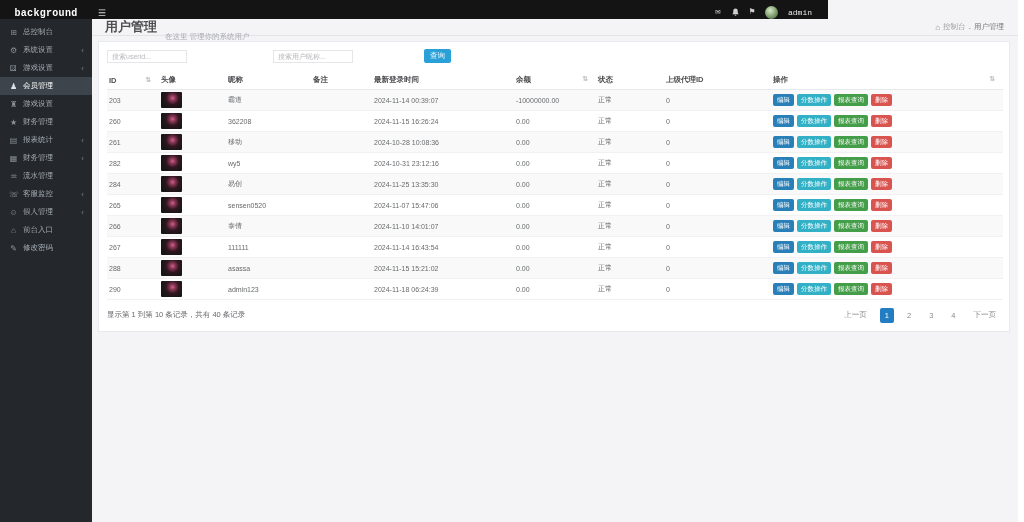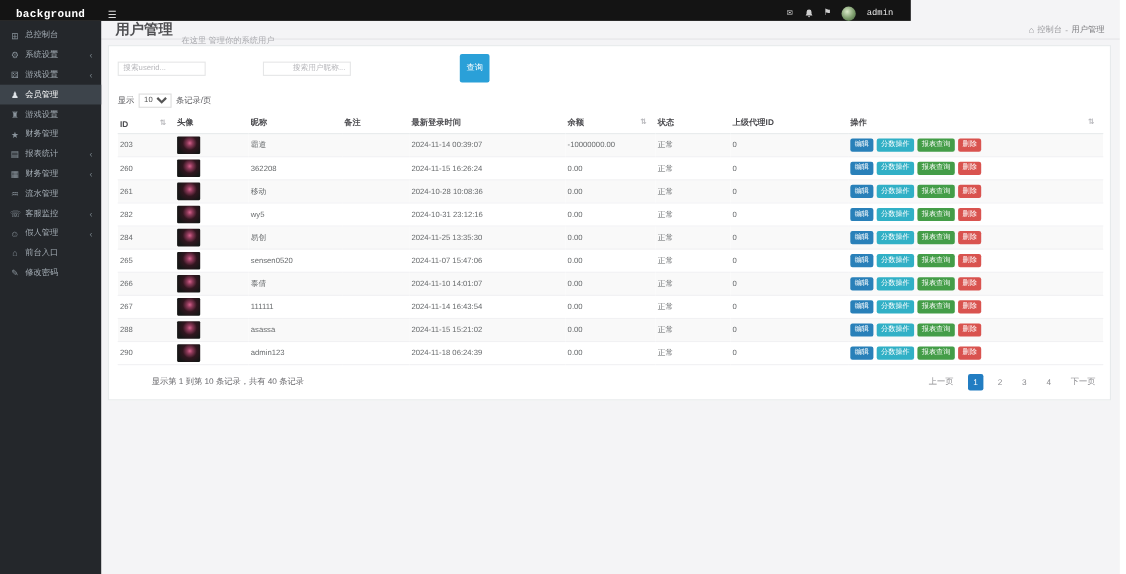--- a/index.html
+++ b/index.html
@@ -34,38 +34,38 @@
   .page-subtitle { font-size:7.5px; color:#a9aaae; margin-left:8px; margin-top:19px; }
   .breadcrumb { margin-left:auto; font-size:7.5px; color:#9a9a9e; display:flex; align-items:center; gap:3px; }
   .breadcrumb .home { font-size:8px; color:#8e8e92; }
   .breadcrumb .current { color:#77777b; }
 
   
   .panel { margin:5px 8px 0 6px; width:912px; background:#ffffff; border:1px solid #e7eaec; }
   .search-row { display:flex; align-items:center; padding:7px 8px 6px; }
   .search-input { width:80px; height:13px; border:1px solid #e5e6e7; font-size:7px; padding:0 4px; color:#555; outline:none; font-family:inherit; }
   .search-input::placeholder { color:#b8b8bc; }
-  .search-input.second { margin-left:52px;text-align:right; }
-  .query-btn { margin-left:99px; height:26px; padding:0 6px; background:#2aa0d8; color:#fff; border:none; border-radius:2px; font-size:7.5px; cursor:pointer; font-family:inherit; }
+  .search-input.second { margin-left:86px; }
+  .query-btn { margin-left:71px; height:14px; padding:0 6px; background:#2aa0d8; color:#fff; border:none; border-radius:2px; font-size:7.5px; cursor:pointer; font-family:inherit; }
   .pagesize-row { display:flex; align-items:center; gap:4px; padding:4px 8px 3px; font-size:7.5px; color:#5a5a5e; }
   .pagesize-select { height:13px; font-size:7px; color:#555; border:1px solid #ddd; background:#fff; font-family:inherit; }
 
   table { width:896px; margin:2px 8px 0; border-collapse:collapse; table-layout:fixed; }
   th { font-size:7.5px; color:#4c4c50; font-weight:bold; text-align:left; padding:4px 2px 4px; border-bottom:1px solid #e7eaec; white-space:nowrap; }
   th .sort { float:right; color:#b8b8bc; font-size:7px; margin-right:6px; cursor:pointer; }
   td { font-size:7px; color:#676a6c; padding:0 2px; height:21px; border-bottom:1px solid #f1f1f3; white-space:nowrap; overflow:hidden; }
   tbody tr:nth-child(odd) { background:#f9f9f9; }
   .avatar-img { width:21px; height:16px; border-radius:1px; background:radial-gradient(circle at 55% 38%, #d4628c 0%, #8e3a5a 16%, #31161f 42%, #161616 75%); }
   .action-btn { display:inline-block; padding:2.5px 4px; margin-right:3px; border-radius:2px; color:#fff; font-size:6.5px; line-height:1; cursor:pointer; border:none; font-family:inherit; }
   .act-0 { background:#2980b9; }
   .act-1 { background:#31b0c6; }
   .act-2 { background:#449d48; }
   .act-3 { background:#d9534f; }
 
-  .panel-footer { display:flex; align-items:center; padding:7px 8px 8px;margin-left:31px; }
+  .panel-footer { display:flex; align-items:center; padding:7px 8px 8px; }
   .summary { font-size:7.5px; color:#68686c; }
   .pagination { margin-left:auto; display:flex; align-items:center; gap:8px; }
   .page-btn { font-size:7.5px; color:#8a8a8e; padding:3px 5px; border-radius:2px; cursor:pointer; }
   .page-btn.active { background:#227dc2; color:#fff; }
 </style>
 </head>
 <body>
 
 <div class="topbar">
   <div class="brand">background</div>
@@ -158,27 +158,20 @@
   </div>
 
   <div class="panel">
 
     <div class="search-row">
       <input class="search-input" type="text" placeholder="搜索userid..." style="">
       <input class="search-input second" type="text" placeholder="搜索用户昵称..." style="">
       <button class="query-btn">查询</button>
     </div>
 
-    <div class="pagesize-row">
-      <span>显示</span>
-      <select class="pagesize-select">
-        <option>10</option>
-      </select>
-      <span>条记录/页</span>
-    </div>
 
     <table>
       <colgroup>
         <col style="width:52px">
           <col style="width:67px">
           <col style="width:85px">
         <col style="width:61px">
           <col style="width:142px">
           <col style="width:82px">
         <col style="width:68px">

